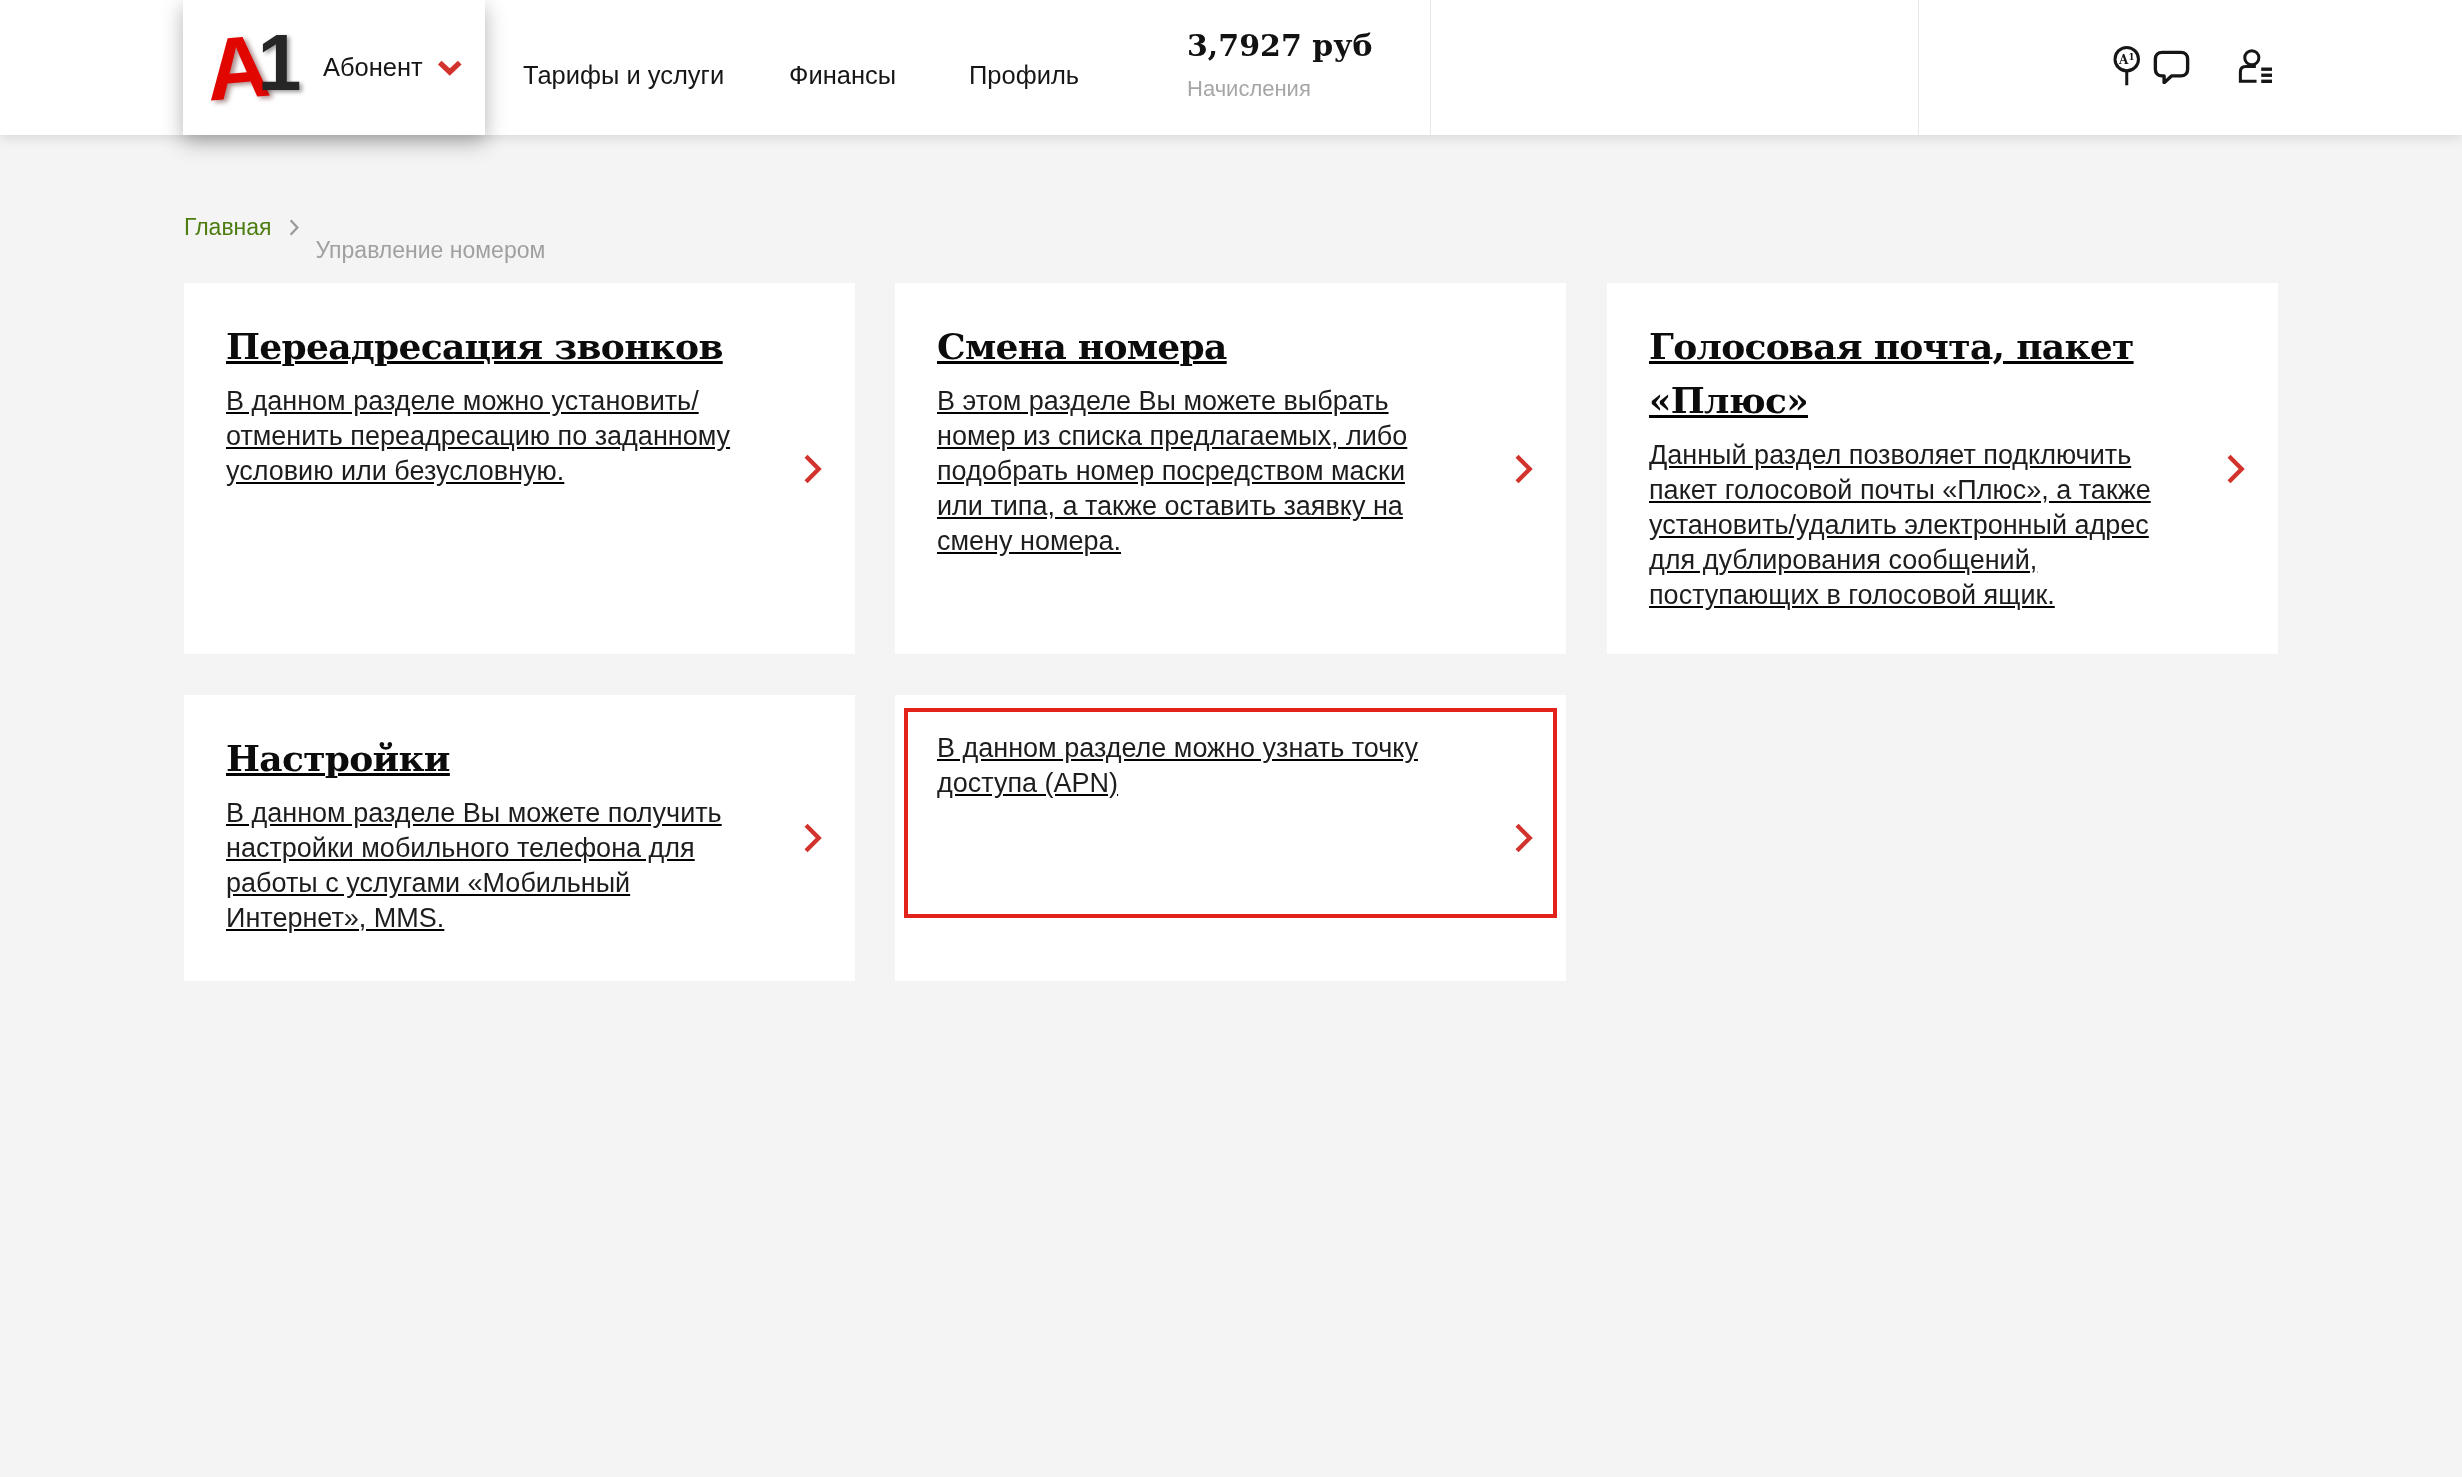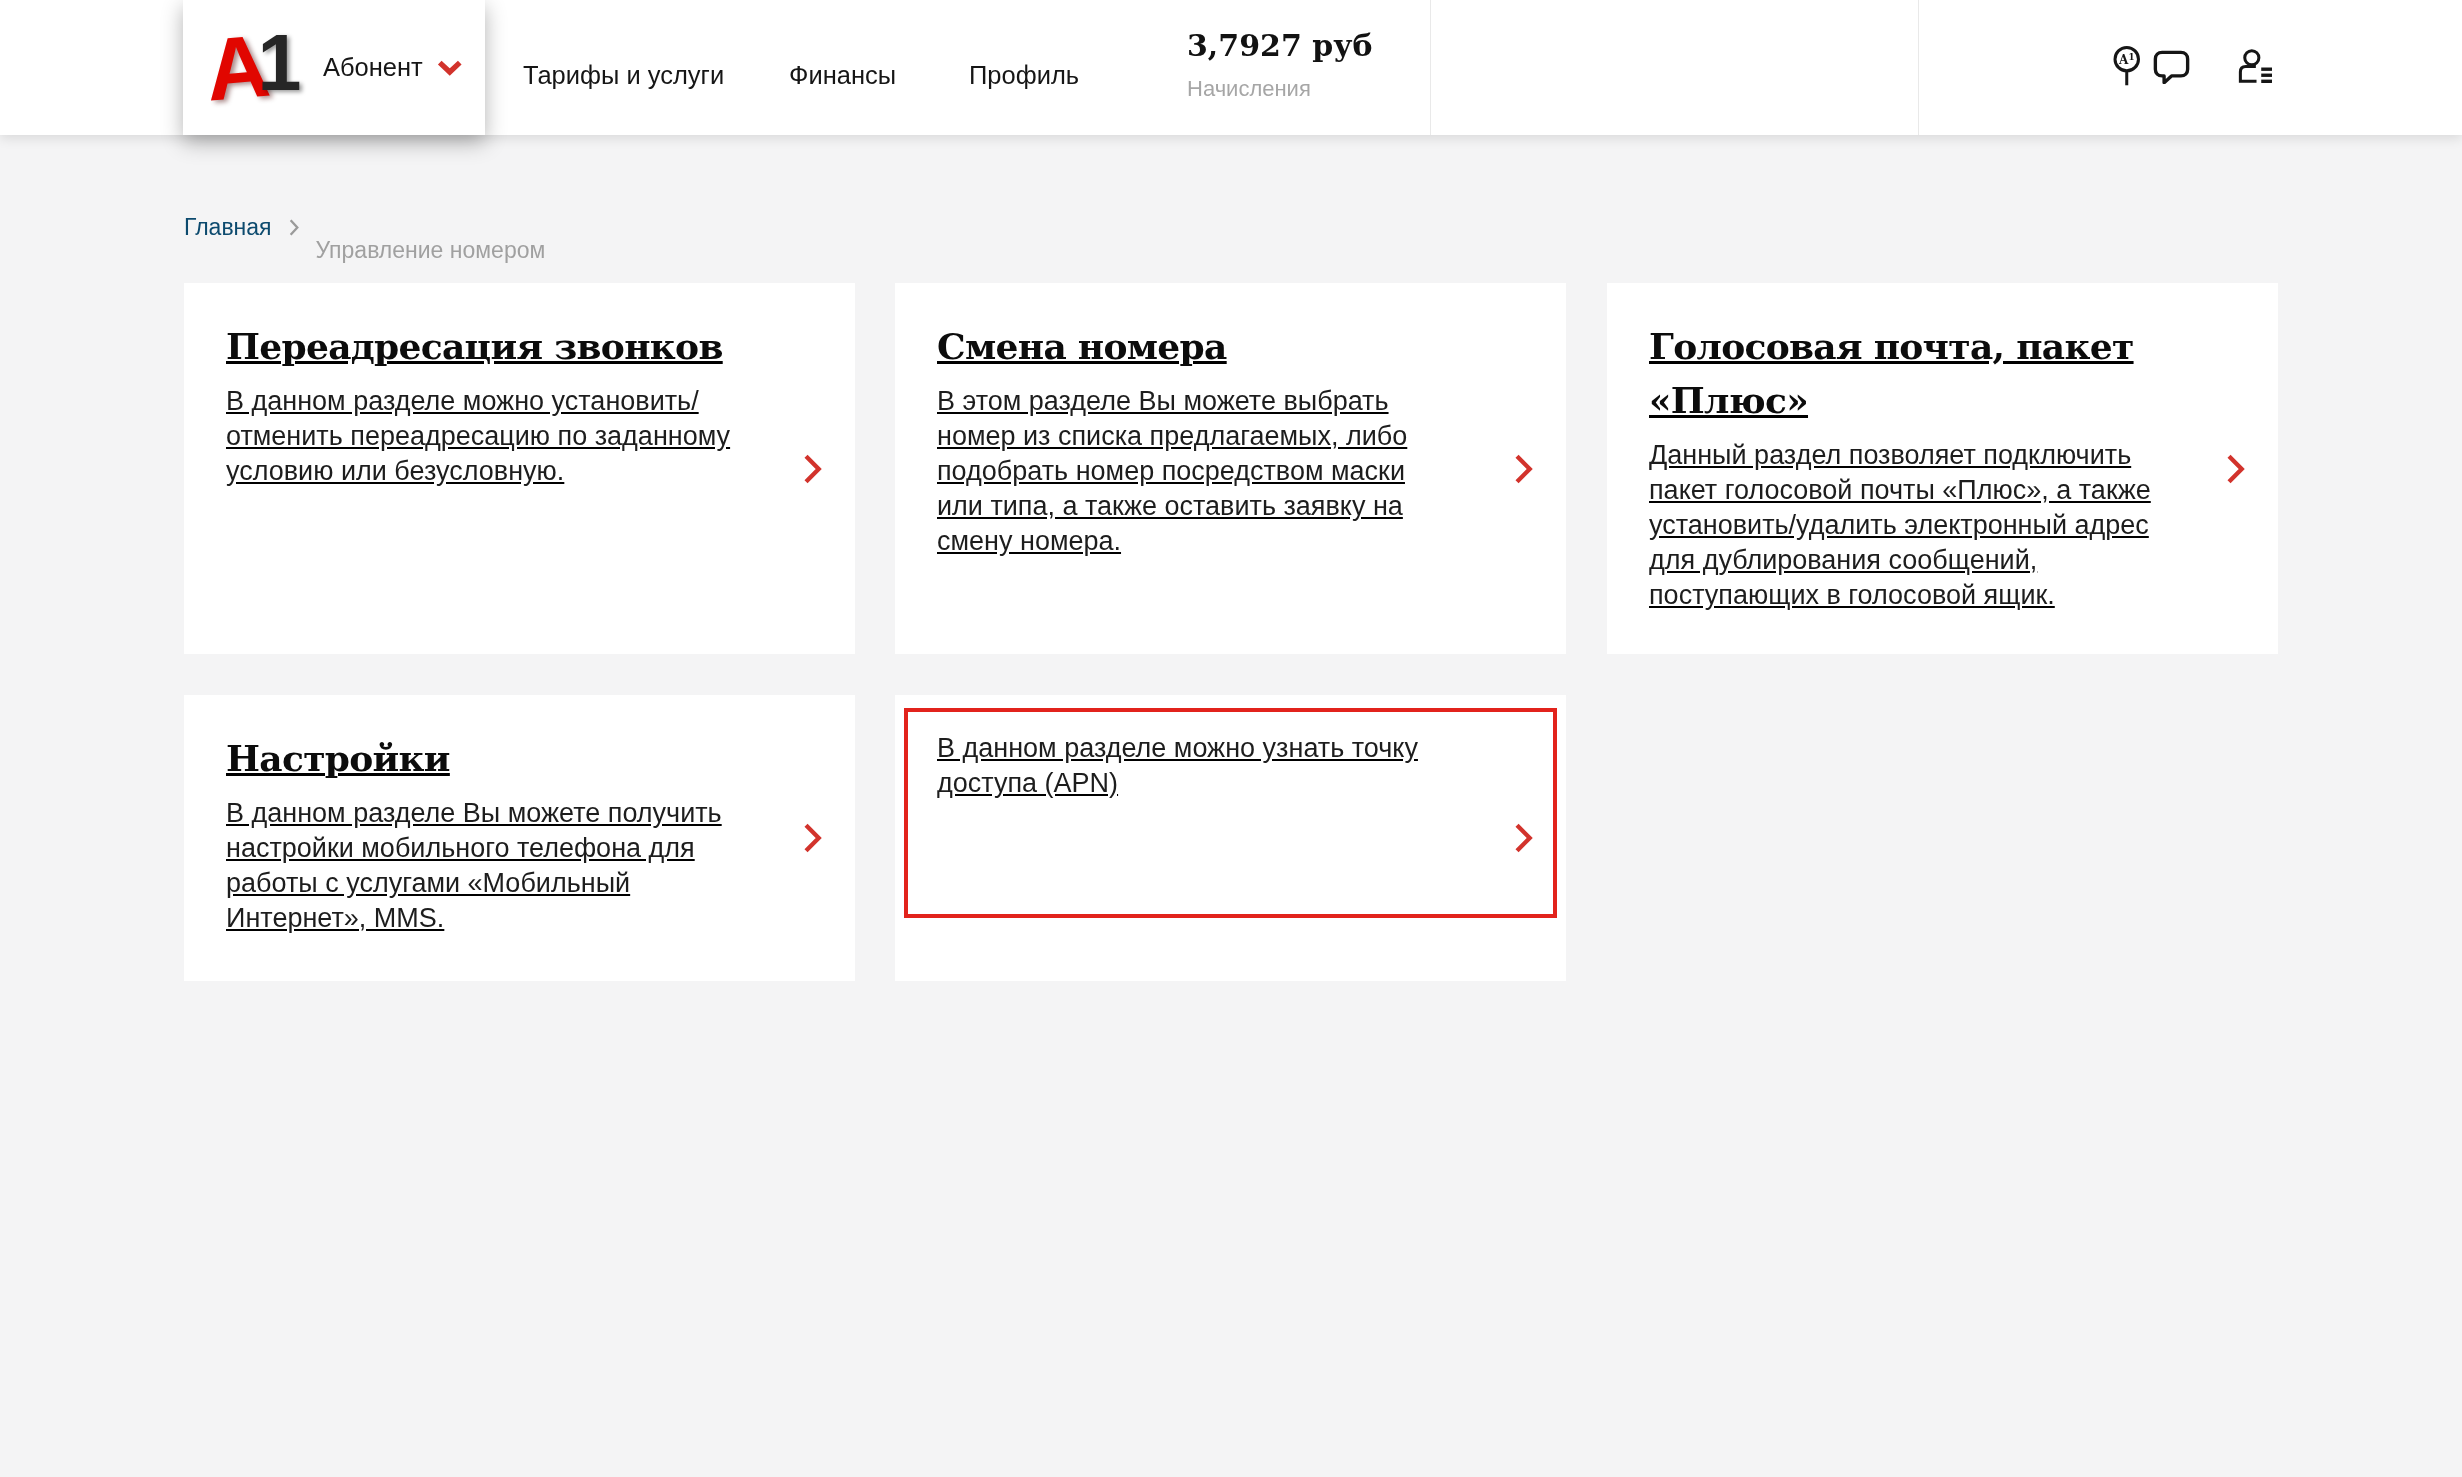--- a/index.html
+++ b/index.html
@@ -32,21 +32,21 @@
   .account{position:absolute;left:1431px;top:0;width:486px;height:135px;cursor:pointer;z-index:2;}
   .account-label{position:absolute;left:25px;top:32px;font-size:22px;color:#a6a6a6;white-space:nowrap;}
   .account-value{position:absolute;left:25px;top:68px;font-size:27.5px;color:#161616;white-space:nowrap;}
   .account-chev{position:absolute;left:426px;top:54px;}
 
   .icon-btn{position:absolute;top:0;height:135px;display:flex;align-items:center;cursor:pointer;z-index:2;}
   .icon-pin{left:2073px;margin-left:39px;} .icon-chat{left:2152px;} .icon-person{left:2235px;}
 
   
   .breadcrumb{position:absolute;left:184px;top:190px;display:flex;align-items:center;font-size:23px;}
-  .bc-home{color:#0c4a6e;cursor:pointer;}
+  .bc-home{color:#4d7c0f;cursor:pointer;}
   .bc-sep{margin:0 16px;display:flex;align-items:center;}
   .bc-cur{color:#a0a0a0;margin-top:47px;}
 
   
   .card{position:absolute;background:#ffffff;cursor:pointer;}
   .c1{left:184px;top:283px;width:671px;height:371px;}
   .c2{left:895px;top:283px;width:671px;height:371px;}
   .c3{left:1607px;top:283px;width:671px;height:371px;}
   .c4{left:184px;top:695px;width:671px;height:286px;}
   .c5{left:895px;top:695px;width:671px;height:286px;}

